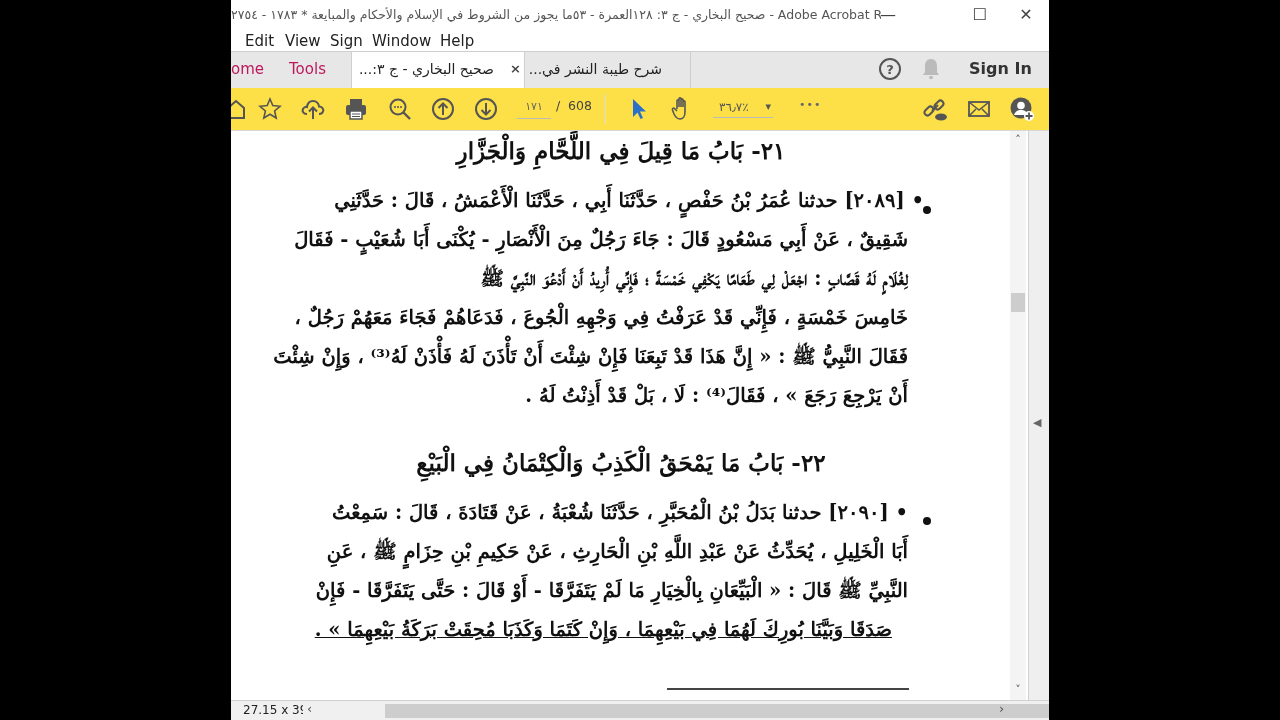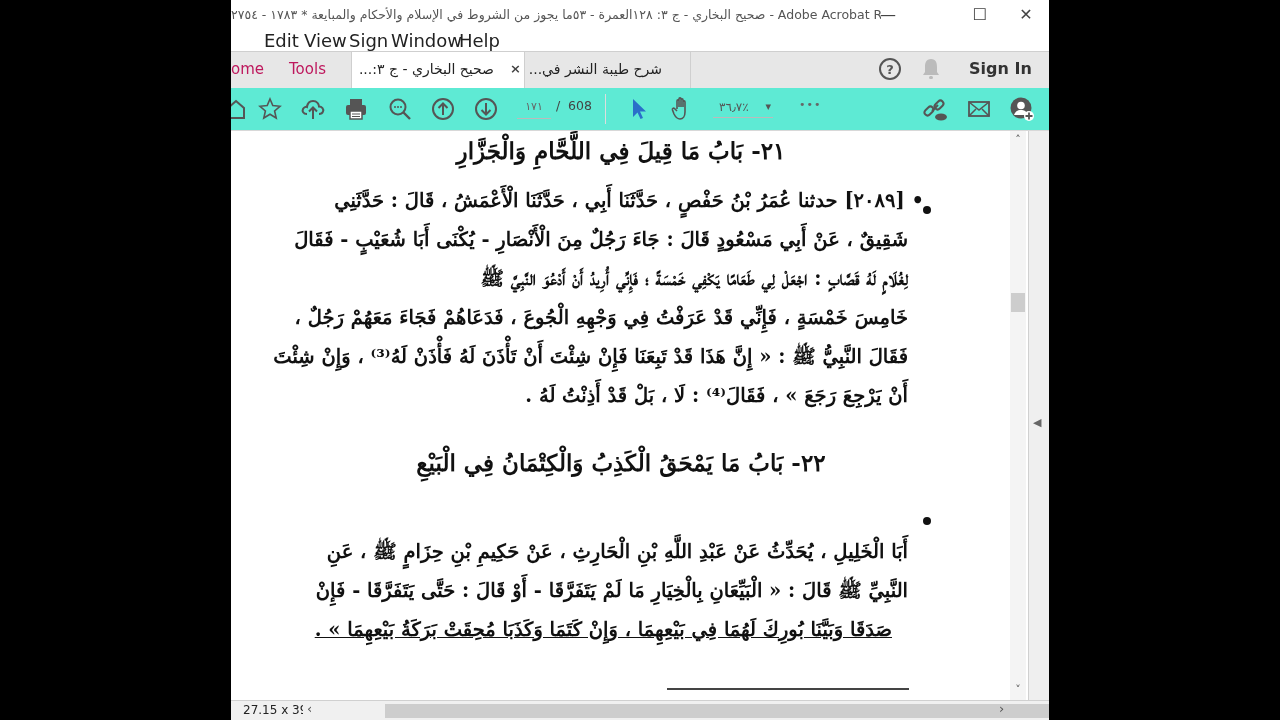--- a/index.html
+++ b/index.html
@@ -2,29 +2,29 @@
 <html><head>
 <meta charset="utf-8">
 <style>
   html, body { margin:0; padding:0; }
   body { width:1280px; height:720px; background:#000; position:relative; overflow:hidden; font-family:"DejaVu Sans", sans-serif; }
   .window { position:absolute; left:231px; top:0; width:818px; height:720px; background:#fff; overflow:hidden; }
   .titlebar { position:absolute; left:0; top:0; width:818px; height:30px; background:#fff; }
   .title-text { position:absolute; left:0; top:0; width:650px; height:30px; line-height:30px; font-size:12.5px; color:#555; white-space:nowrap; overflow:hidden; text-align:right; direction:ltr; }
   .win-ctrl { position:absolute; top:0; width:46px; height:30px; line-height:30px; text-align:center; color:#444; font-size:16px; }
   .menubar { position:absolute; left:0; top:30px; width:818px; height:22px; background:#fff; }
-  .menu-item { position:absolute; top:0; height:22px; line-height:22px; font-size:18px; color:#222;margin-left:19px; }
+  .menu-item { position:absolute; top:0; height:22px; line-height:22px; font-size:15px; color:#222; }
   .tabbar { position:absolute; left:0; top:51px; width:818px; height:36px; background:#e7e7e7; border-top:1px solid #cfcfcf; border-bottom:1px solid #cfcfcf; }
   .tab-plain { position:absolute; top:0; height:36px; line-height:34px; font-size:15px; color:#be185d; }
   .tab-doc { position:absolute; top:0; height:36px; line-height:34px; font-size:14px; color:#222; padding:0 12px; box-sizing:border-box; }
   .tab-doc.active { background:#fff; border-left:1px solid #cfcfcf; border-right:1px solid #cfcfcf; height:37px; }
   .tab-doc.inactive { border-right:1px solid #cfcfcf; }
   .tab-close { position:absolute; top:0; font-size:13px; color:#444; font-weight:bold; }
   .right-tools { position:absolute; top:0; height:36px; }
-  .toolbar { position:absolute; left:0; top:88px; width:818px; height:42px; background:#5eead4; border-bottom:1px solid #d8d8d8; }
+  .toolbar { position:absolute; left:0; top:88px; width:818px; height:42px; background:#fde047; border-bottom:1px solid #d8d8d8; }
   .tb-icon { position:absolute; top:8px; width:26px; height:26px; display:flex; align-items:center; justify-content:center; }
   .page-num { position:absolute; top:10px; font-size:12.5px; color:#444; }
   .page-input { position:absolute; top:8px; left:286px; width:34px; height:22px; border-bottom:1px solid #bbb; font-size:11px; color:#666; text-align:center; line-height:22px; }
   .zoom-field { position:absolute; top:8px; left:482px; width:60px; height:22px; border-bottom:1px solid #bbb; font-size:12px; color:#555; line-height:22px; padding-left:6px; box-sizing:border-box; }
   .doc-area { position:absolute; left:0; top:131px; width:787px; height:569px; background:#fff; overflow:hidden; }
   .vscroll { position:absolute; left:779px; top:131px; width:16px; height:569px; background:#f4f4f4; }
   .vthumb { position:absolute; left:780px; top:293px; width:14px; height:19px; background:#cdcdcd; }
   .rightpane { position:absolute; left:797px; top:131px; width:21px; height:569px; background:#efefef; border-left:1px solid #d0d0d0; }
   .statusbar { position:absolute; left:0; top:700px; width:818px; height:20px; background:#f0f0f0; border-top:1px solid #d0d0d0; }
   .hscroll { position:absolute; left:72px; top:0; width:708px; height:20px; background:#f0f0f0; }
@@ -178,20 +178,21 @@
     <div class="ar ar-line" style="right:94px; top:58px;">• [٢٠٨٩] حدثنا عُمَرُ بْنُ حَفْصٍ ، حَدَّثَنَا أَبِي ، حَدَّثَنَا الْأَعْمَشُ ، قَالَ : حَدَّثَنِي</div>
     <div class="ar ar-line" style="right:110px; top:97px;">شَقِيقٌ ، عَنْ أَبِي مَسْعُودٍ قَالَ : جَاءَ رَجُلٌ مِنَ الْأَنْصَارِ - يُكْنَى أَبَا شُعَيْبٍ - فَقَالَ</div>
     <div class="ar ar-line" style="right:110px; top:136px;">لِغُلَامٍ لَهُ قَصَّابٍ : اجْعَلْ لِي طَعَامًا يَكْفِي خَمْسَةً ؛ فَإِنِّي أُرِيدُ أَنْ أَدْعُوَ النَّبِيَّ ﷺ</div>
     <div class="ar ar-line" style="right:110px; top:175px;">خَامِسَ خَمْسَةٍ ، فَإِنِّي قَدْ عَرَفْتُ فِي وَجْهِهِ الْجُوعَ ، فَدَعَاهُمْ فَجَاءَ مَعَهُمْ رَجُلٌ ،</div>
     <div class="ar ar-line" style="right:110px; top:214px;">فَقَالَ النَّبِيُّ ﷺ : « إِنَّ هَذَا قَدْ تَبِعَنَا فَإِنْ شِئْتَ أَنْ تَأْذَنَ لَهُ فَأْذَنْ لَهُ⁽³⁾ ، وَإِنْ شِئْتَ</div>
     <div class="ar ar-line" style="right:110px; top:253px;">أَنْ يَرْجِعَ رَجَعَ » ، فَقَالَ⁽⁴⁾ : لَا ، بَلْ قَدْ أَذِنْتُ لَهُ .</div>
 
     <div class="ar ar-heading" style="left:100px; width:580px; top:318px;">٢٢- بَابُ مَا يَمْحَقُ الْكَذِبُ وَالْكِتْمَانُ فِي الْبَيْعِ</div>
 
     <div class="bullet" style="left:692px; top:386px;"></div>
+    <div class="ar ar-line" style="right:110px; top:370px;">• [٢٠٩٠] حدثنا بَدَلُ بْنُ الْمُحَبَّرِ ، حَدَّثَنَا شُعْبَةُ ، عَنْ قَتَادَةَ ، قَالَ : سَمِعْتُ</div>
     <div class="ar ar-line" style="right:110px; top:409px;">أَبَا الْخَلِيلِ ، يُحَدِّثُ عَنْ عَبْدِ اللَّهِ بْنِ الْحَارِثِ ، عَنْ حَكِيمِ بْنِ حِزَامٍ ﷺ ، عَنِ</div>
     <div class="ar ar-line" style="right:110px; top:448px;">النَّبِيِّ ﷺ قَالَ : « الْبَيِّعَانِ بِالْخِيَارِ مَا لَمْ يَتَفَرَّقَا - أَوْ قَالَ : حَتَّى يَتَفَرَّقَا - فَإِنْ</div>
     <div class="ar ar-line" style="right:126px; top:487px;text-decoration:underline;">صَدَقَا وَبَيَّنَا بُورِكَ لَهُمَا فِي بَيْعِهِمَا ، وَإِنْ كَتَمَا وَكَذَبَا مُحِقَتْ بَرَكَةُ بَيْعِهِمَا » .</div>
 
     <div style="position:absolute; left:436px; top:557px; width:242px; height:2px; background:#444;"></div>
   </div>
 
   <div class="vscroll">
     <div style="position:absolute; top:2px; width:16px; text-align:center; font-size:11px; color:#555;">˄</div>
     <div style="position:absolute; top:552px; width:16px; text-align:center; font-size:11px; color:#555;">˅</div>

